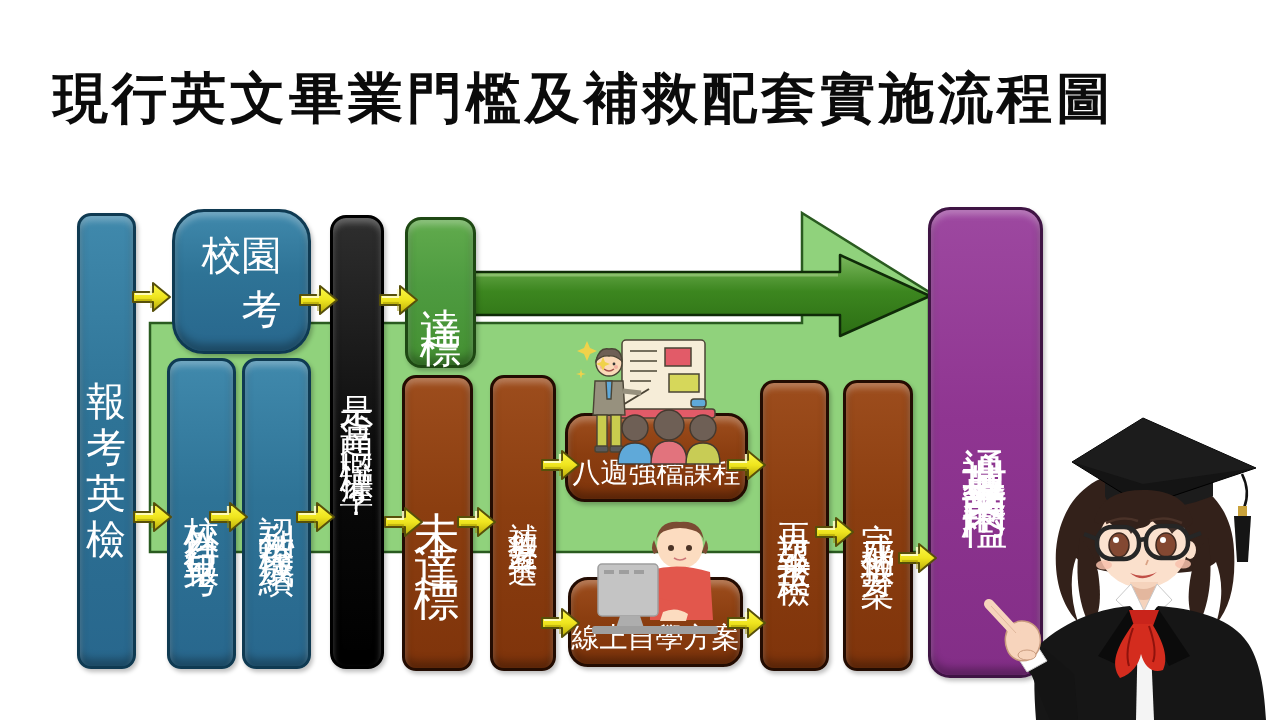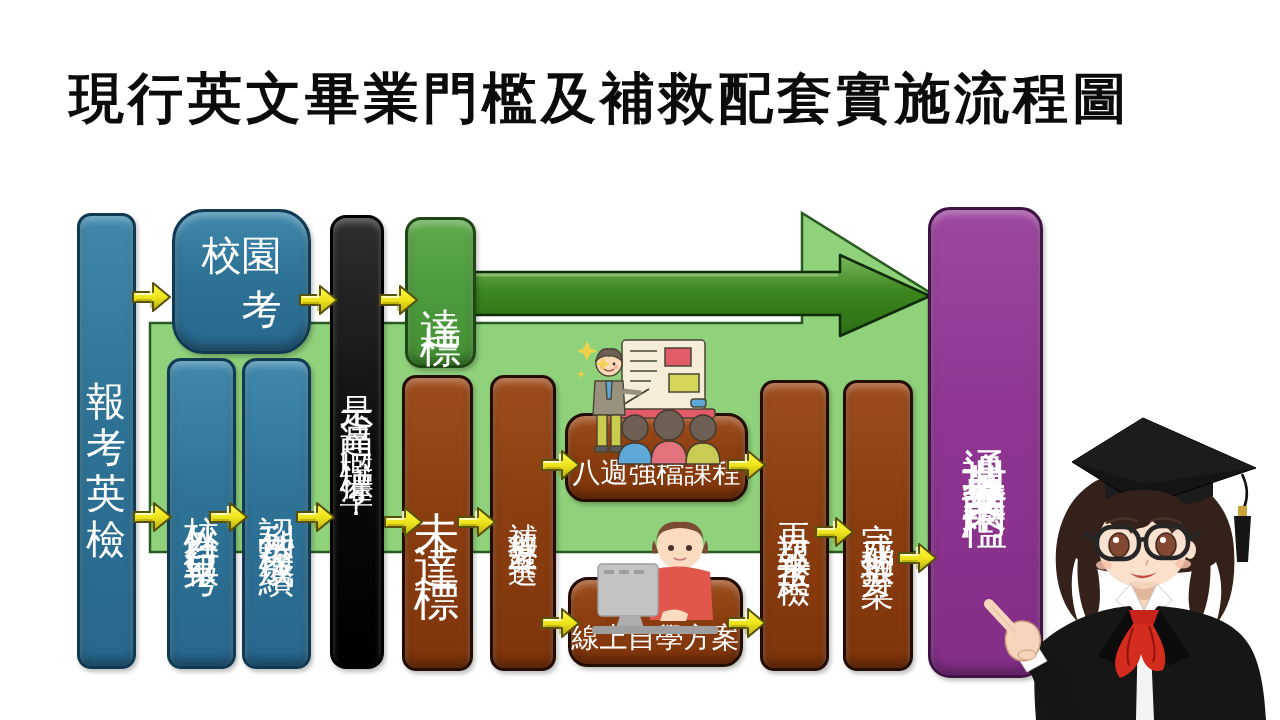--- a/index.html
+++ b/index.html
@@ -1,20 +1,20 @@
 <!DOCTYPE html>
 <html><head>
 <meta charset="utf-8">
 <style>
   html,body{margin:0;padding:0;background:#fff;}
   #stage{position:relative;width:1280px;height:720px;background:#ffffff;overflow:hidden;
          font-family:"DejaVu Serif","Liberation Serif",serif;}
   .abs{position:absolute;}
   #title{position:absolute;top:62px;left:0;width:1168px;text-align:center;
-         font-size:55px;font-weight:600;letter-spacing:4px;color:#0b0b0b;white-space:nowrap;margin-left:16px;}
+         font-size:55px;font-weight:600;letter-spacing:4px;color:#0b0b0b;white-space:nowrap;}
   .box{position:absolute;display:flex;align-items:center;justify-content:center;
        color:#fff;border:3px solid #000;
        box-shadow:inset 0 5px 6px rgba(255,255,255,.28), inset 0 -7px 9px rgba(0,0,0,.30), 2px 3px 4px rgba(0,0,0,.25);}
   .vtext{writing-mode:vertical-rl;text-orientation:upright;line-height:1;white-space:nowrap;}
   .blue{background:linear-gradient(180deg,#4089AC 0%,#2E7396 45%,#28678D 100%);border-color:#0F3A52;}
   .blackbox{background:linear-gradient(180deg,#2E2E2E 0%,#0A0A0A 55%,#000 100%);border-color:#000;}
   .green{background:linear-gradient(180deg,#61AB4D 0%,#4E9B40 45%,#449032 100%);border-color:#1E4813;}
   .brown{background:linear-gradient(180deg,#9D4D1D 0%,#8B3E10 45%,#7F340B 100%);border-color:#230C02;}
   .purple{background:linear-gradient(180deg,#9D48A0 0%,#8F3591 45%,#832E87 100%);border-color:#3F1444;}
   .hlabel{text-align:right;line-height:1.35;}

